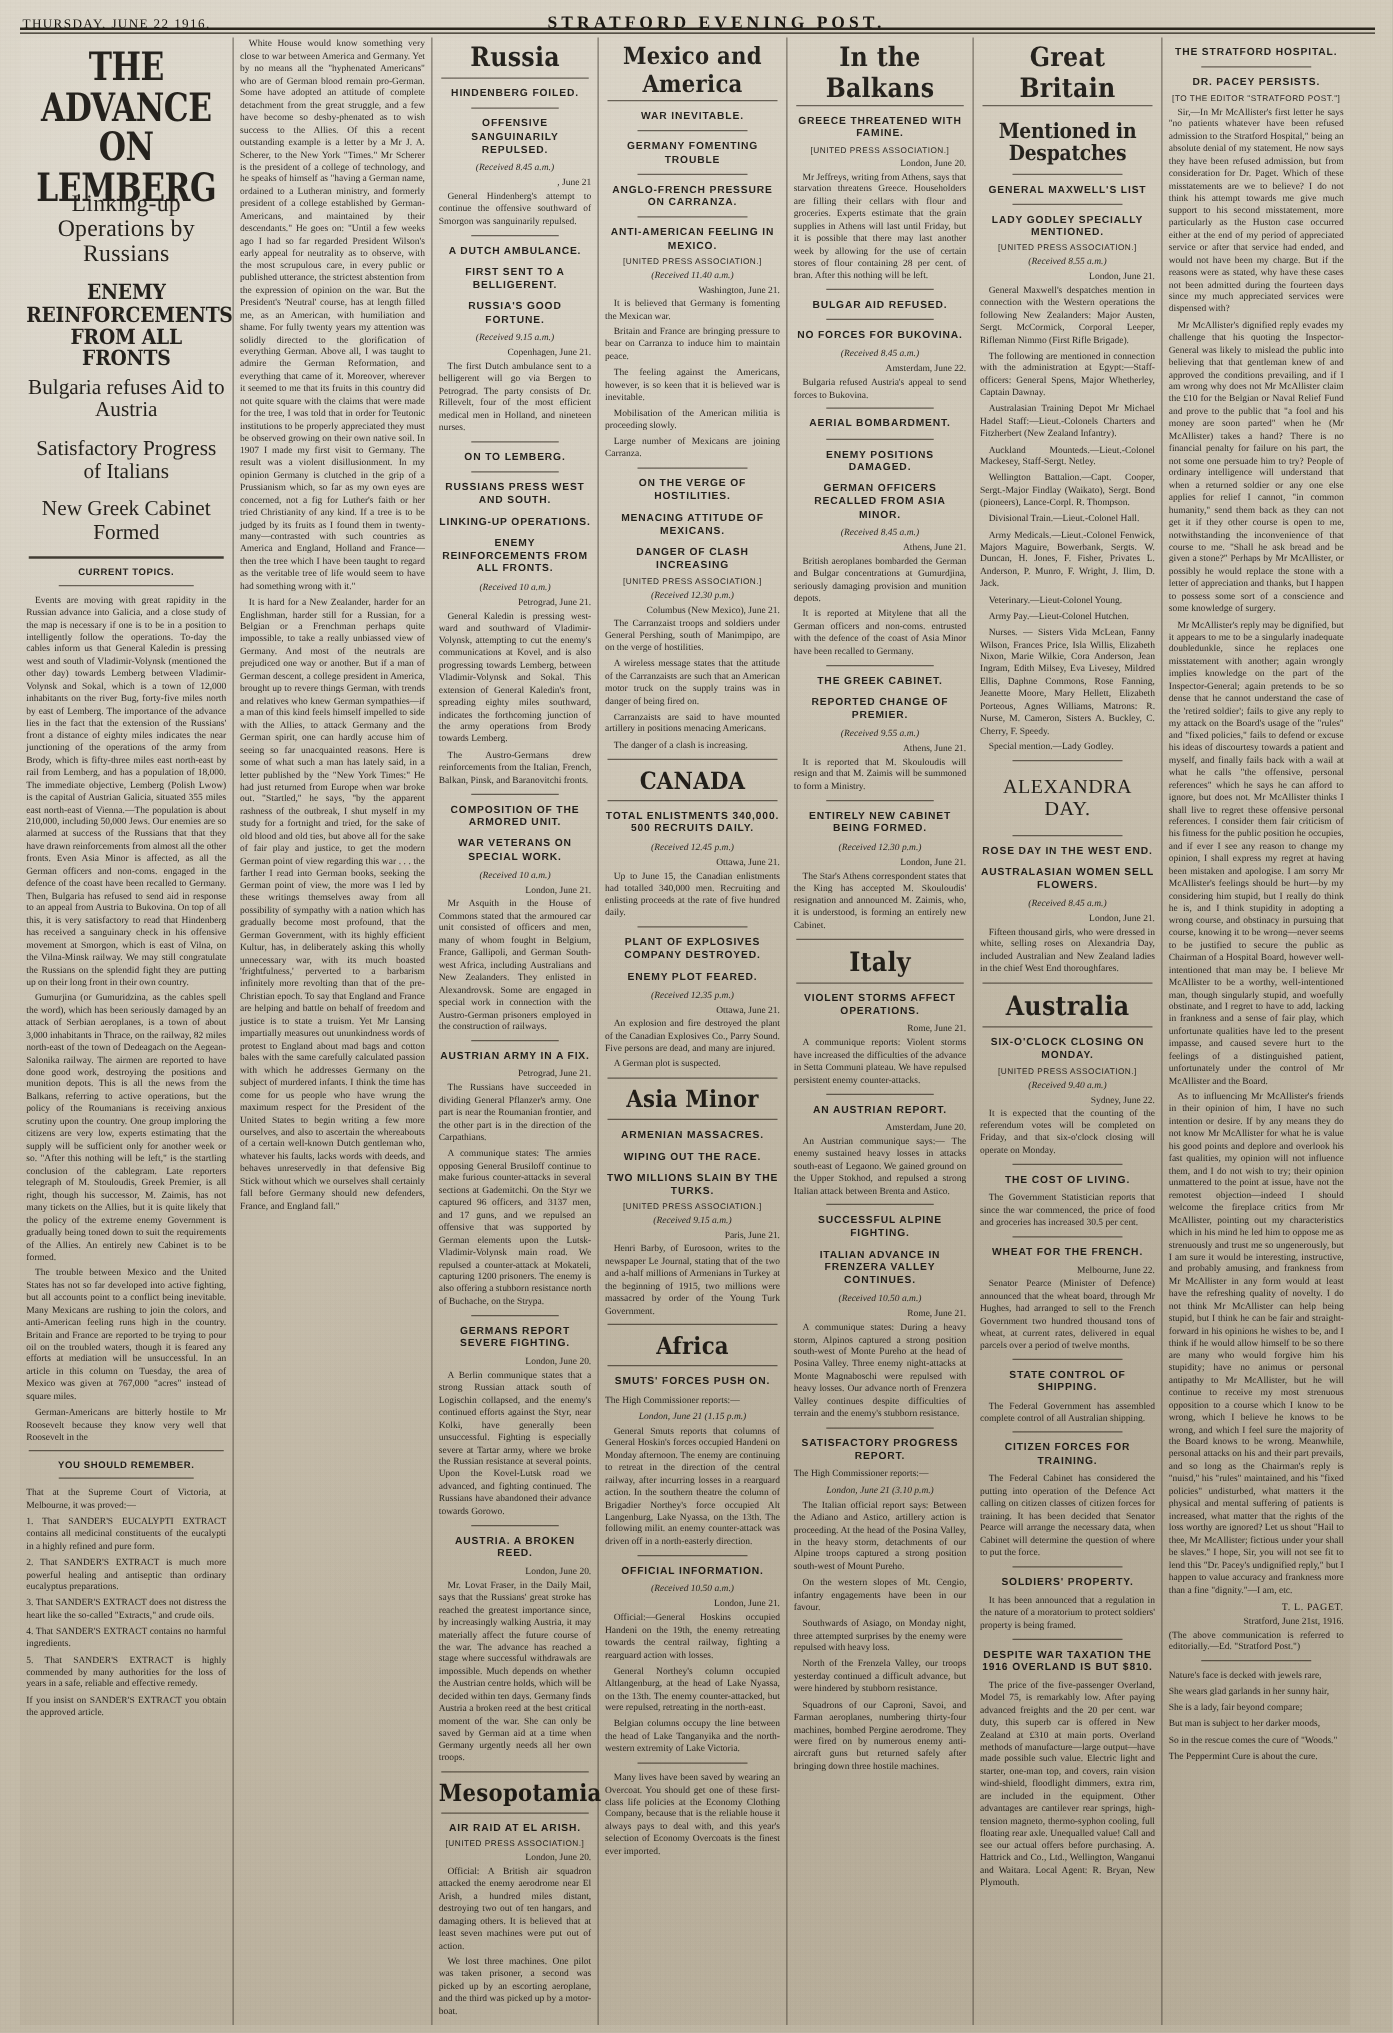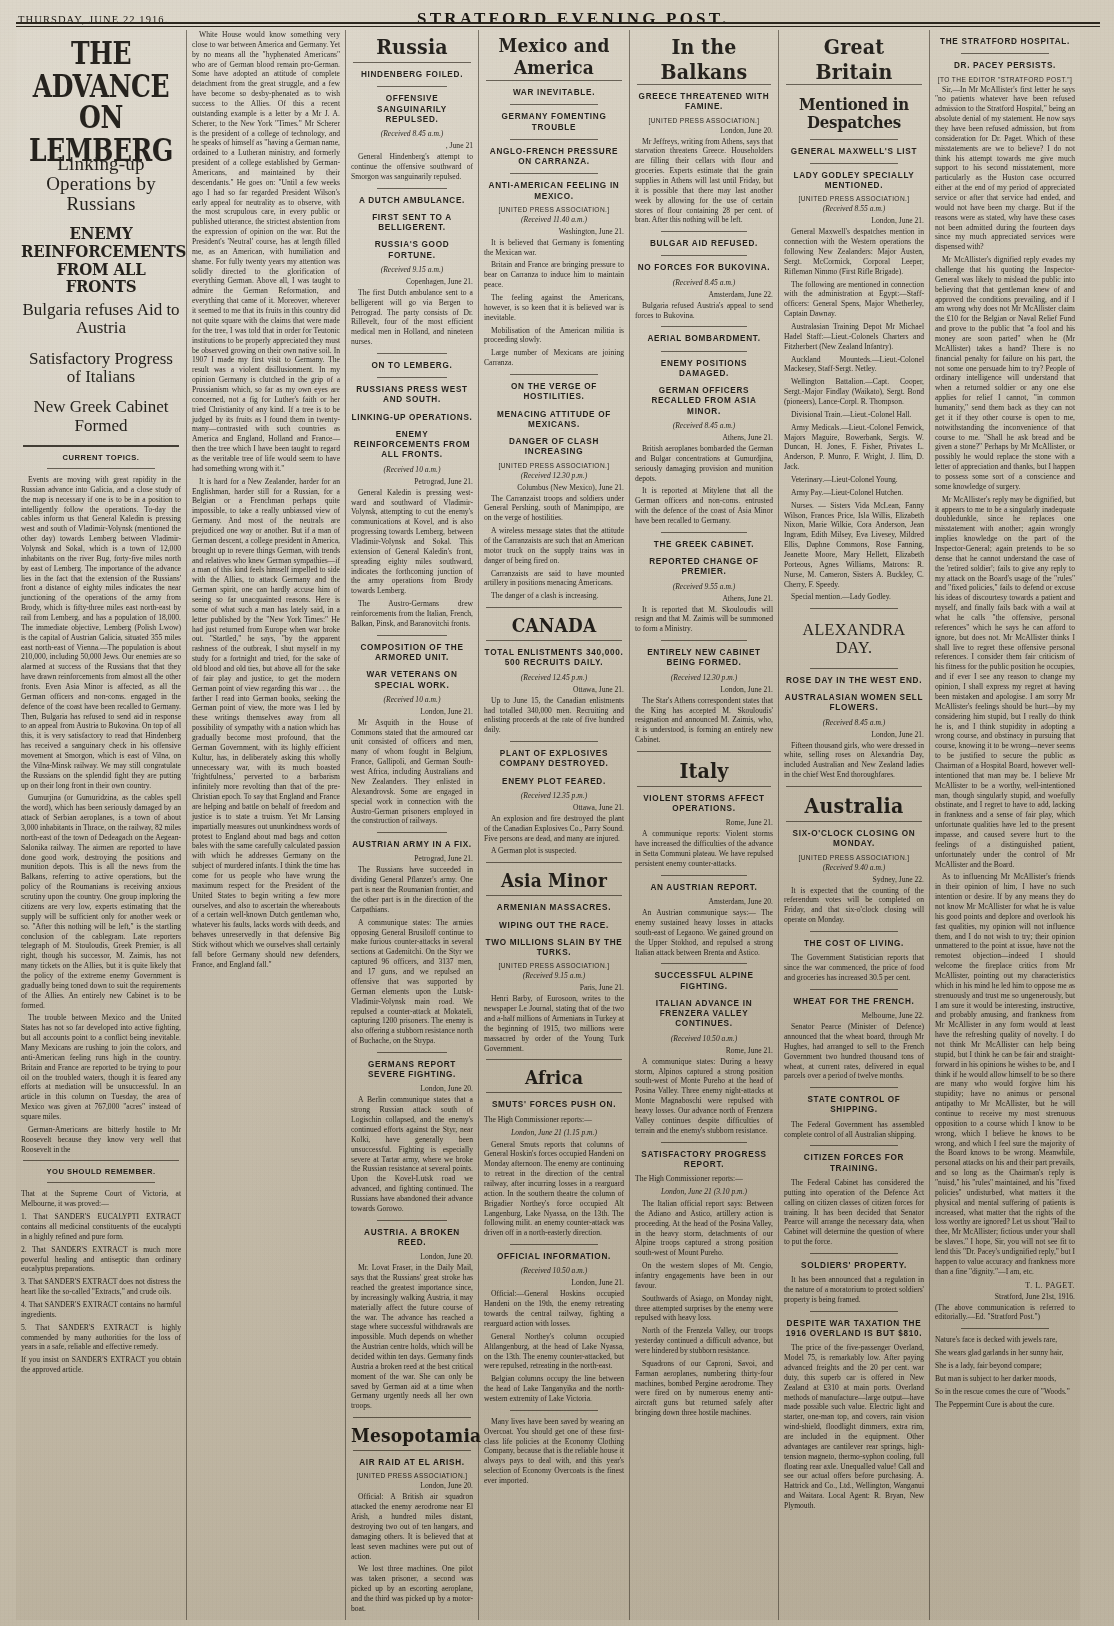--- a/index.html
+++ b/index.html
@@ -15,21 +15,21 @@
   }
   .grain{position:absolute;inset:0;pointer-events:none;opacity:.30;
     background-image:
       repeating-linear-gradient(0deg, rgba(90,78,58,.05) 0px, rgba(90,78,58,.05) 1px, rgba(255,255,255,0) 1px, rgba(255,255,255,0) 3px),
       repeating-linear-gradient(90deg, rgba(90,78,58,.04) 0px, rgba(90,78,58,.04) 1px, rgba(255,255,255,0) 1px, rgba(255,255,255,0) 4px);}
   
   .masthead{position:absolute;left:18px;right:16px;top:8px;height:22px;
     display:flex;align-items:center;justify-content:space-between;
     font-family:"Liberation Serif",serif;font-size:11px;letter-spacing:.6px;}
   .masthead .date{text-transform:uppercase;letter-spacing:1.1px;font-size:10.5px;}
-  .masthead .title{font-size:17px;letter-spacing:3.2px;text-transform:uppercase;font-weight:bold;}
+  .masthead .title{font-size:14px;letter-spacing:3.2px;text-transform:uppercase;font-weight:bold;}
   .masthead .spacer{width:120px;}
   .rule{position:absolute;left:16px;right:14px;background:#2b261d;}
   .rule.r1{top:22px;height:2px;}
   .rule.r2{top:26px;height:1px;}
   
   .cols{position:absolute;left:16px;right:14px;top:30px;bottom:6px;display:flex;}
   .col{position:relative;padding:0 5px;}
   .col + .col{border-left:1px solid rgba(45,38,28,.55);}
   .c1{width:160px;}
   .c2{width:148px;}

